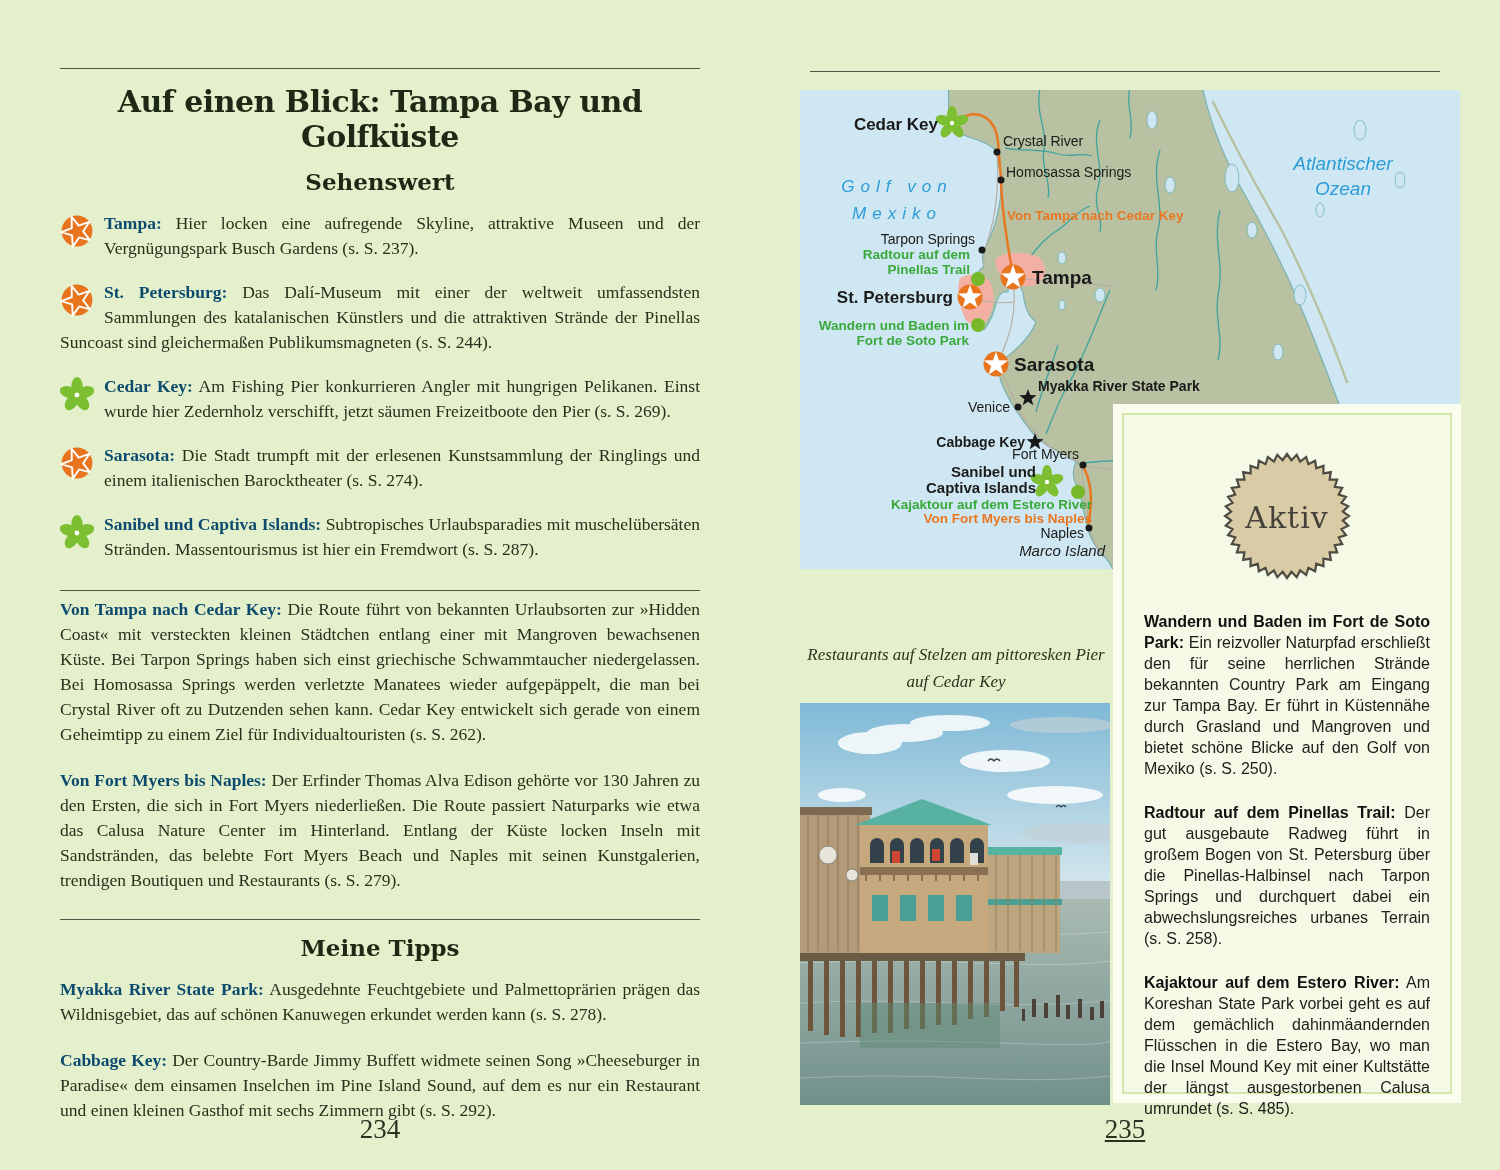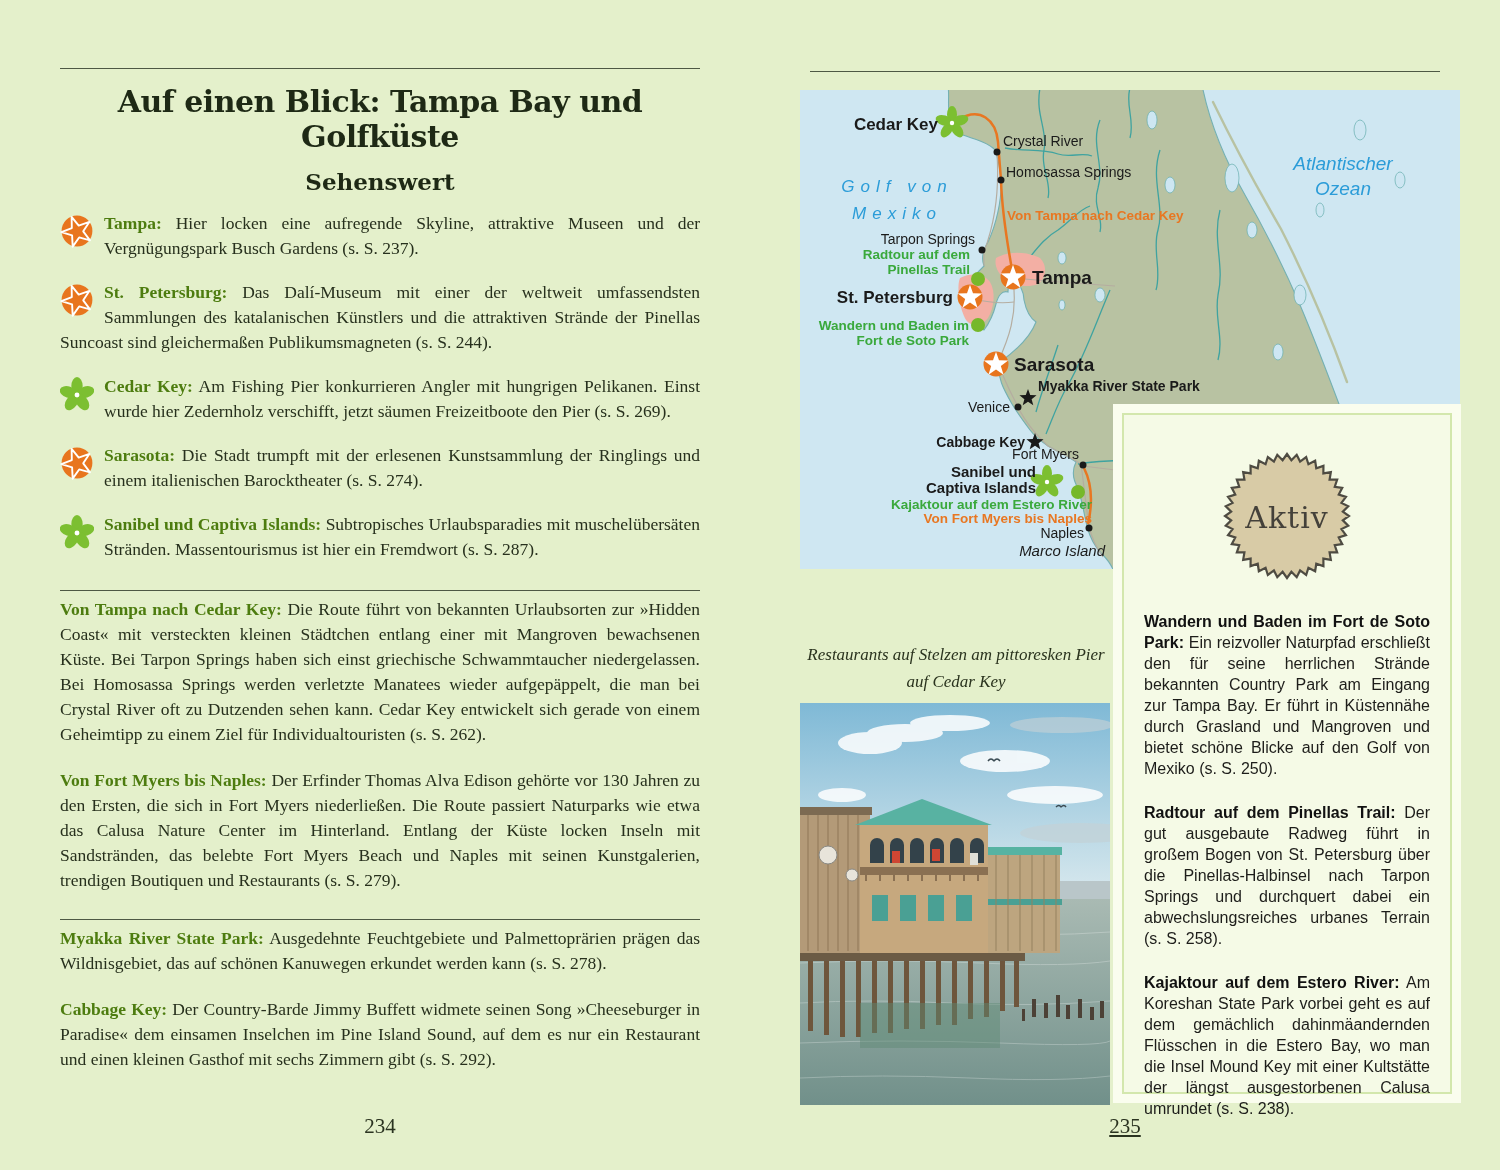--- a/index.html
+++ b/index.html
@@ -19,22 +19,22 @@
     font-family:"DejaVu Serif", serif;font-weight:bold;font-size:30px;
     color:#1e2915;text-align:center;margin:24px 0 10px 0;letter-spacing:-.5px;
   }
   .sec-head{
     font-family:"DejaVu Serif", serif;font-weight:bold;font-size:23px;
     color:#1e2915;text-align:center;margin:14px 0 16px 0;
   }
   .entry{font-size:17.5px;line-height:25px;text-align:justify;margin:0 0 19px 0;}
   .entry .eicon{float:left;width:34px;height:34px;margin:3px 10px 2px 0;}
   .para{font-size:17.5px;line-height:25px;text-align:justify;margin:0 0 21px 0;}
-  .lead{font-weight:bold;color:#4d7c0f;}
-  .pagenum{font-size:21px;text-align:center;color:#2a3320;}
+  .lead{font-weight:bold;color:#0c4a6e;}
+  .pagenum{font-size:27px;text-align:center;color:#2a3320;}
 
   
   #map-panel{left:800px;top:90px;width:660px;height:479px;overflow:hidden;}
   #caption{left:800px;top:641px;width:312px;text-align:center;
     font-family:Liberation Serif, serif;font-style:italic;
     font-size:17px;line-height:27px;color:#2a331e;}
   #photo{left:800px;top:703px;width:310px;height:402px;}
 
   #aktiv-box{left:1113px;top:404px;width:348px;height:699px;
     background:#fafdee;box-sizing:border-box;padding:9px;}
@@ -149,20 +149,21 @@
   <p class="para">
     <span class="lead">Von Tampa nach Cedar Key:</span>
     <span>Die Route führt von bekannten Urlaubsorten zur »Hidden Coast« mit versteckten kleinen Städtchen entlang einer mit Mangroven bewachsenen Küste. Bei Tarpon Springs haben sich einst griechische Schwammtaucher niedergelassen. Bei Homosassa Springs werden verletzte Manatees wieder aufgepäppelt, die man bei Crystal River oft zu Dutzenden sehen kann. Cedar Key entwickelt sich gerade von einem Geheimtipp zu einem Ziel für Individualtouristen (s. S. 262).</span>
   </p>
   <p class="para" style="margin-bottom:26px;">
     <span class="lead">Von Fort Myers bis Naples:</span>
     <span>Der Erfinder Thomas Alva Edison gehörte vor 130 Jahren zu den Ersten, die sich in Fort Myers niederließen. Die Route passiert Naturparks wie etwa das Calusa Nature Center im Hinterland. Entlang der Küste locken Inseln mit Sandstränden, das belebte Fort Myers Beach und Naples mit seinen Kunstgalerien, trendigen Boutiquen und Restaurants (s. S. 279).</span>
   </p>
 
   <div class="rule" style="position:static;margin:0 0 6px 0;"></div>
+  <h2 class="sec-head">Meine Tipps</h2>
 
   <p class="para">
     <span class="lead">Myakka River State Park:</span>
     <span>Ausgedehnte Feuchtgebiete und Palmettoprärien prägen das Wildnisgebiet, das auf schönen Kanuwegen erkundet werden kann (s. S. 278).</span>
   </p>
   <p class="para">
     <span class="lead">Cabbage Key:</span>
     <span>Der Country-Barde Jimmy Buffett widmete seinen Song »Cheeseburger in Paradise« dem einsamen Inselchen im Pine Island Sound, auf dem es nur ein Restaurant und einen kleinen Gasthof mit sechs Zimmern gibt (s. S. 292).</span>
   </p>
 </div>
@@ -472,18 +473,18 @@
     <p class="akt-para">
       <span class="lead">Wandern und Baden im Fort de Soto Park:</span>
       <span>Ein reizvoller Naturpfad erschließt den für seine herrlichen Strände bekannten Country Park am Eingang zur Tampa Bay. Er führt in Küstennähe durch Grasland und Mangroven und bietet schöne Blicke auf den Golf von Mexiko (s. S. 250).</span>
     </p>
     <p class="akt-para">
       <span class="lead">Radtour auf dem Pinellas Trail:</span>
       <span>Der gut ausgebaute Radweg führt in großem Bogen von St. Petersburg über die Pinellas-Halbinsel nach Tarpon Springs und durchquert dabei ein abwechslungsreiches urbanes Terrain (s. S. 258).</span>
     </p>
     <p class="akt-para">
       <span class="lead">Kajaktour auf dem Estero River:</span>
-      <span>Am Koreshan State Park vorbei geht es auf dem gemächlich dahinmäandernden Flüsschen in die Estero Bay, wo man die Insel Mound Key mit einer Kultstätte der längst ausgestorbenen Calusa umrundet (s. S. 238).</span>
+      <span>Am Koreshan State Park vorbei geht es auf dem gemächlich dahinmäandernden Flüsschen in die Estero Bay, wo man die Insel Mound Key mit einer Kultstätte der längst ausgestorbenen Calusa umrundet (s. S. 485).</span>
     </p>
   </div>
 </div>
 
 <div class="abs pagenum" style="left:810px;top:1114px;width:630px;text-decoration:underline;">235</div>
 
 </body></html>

